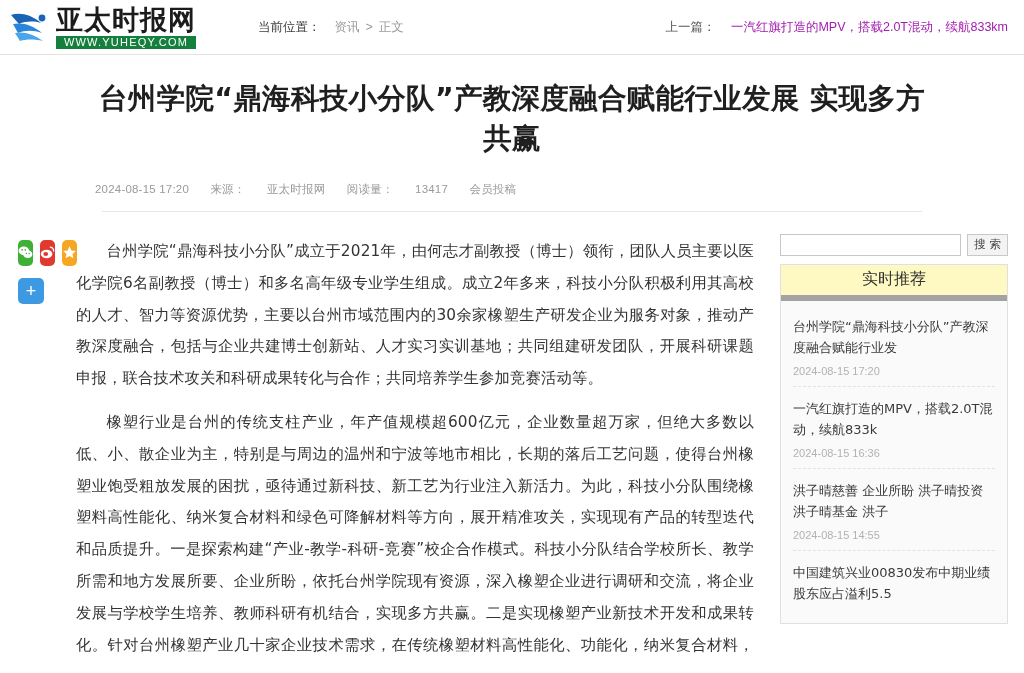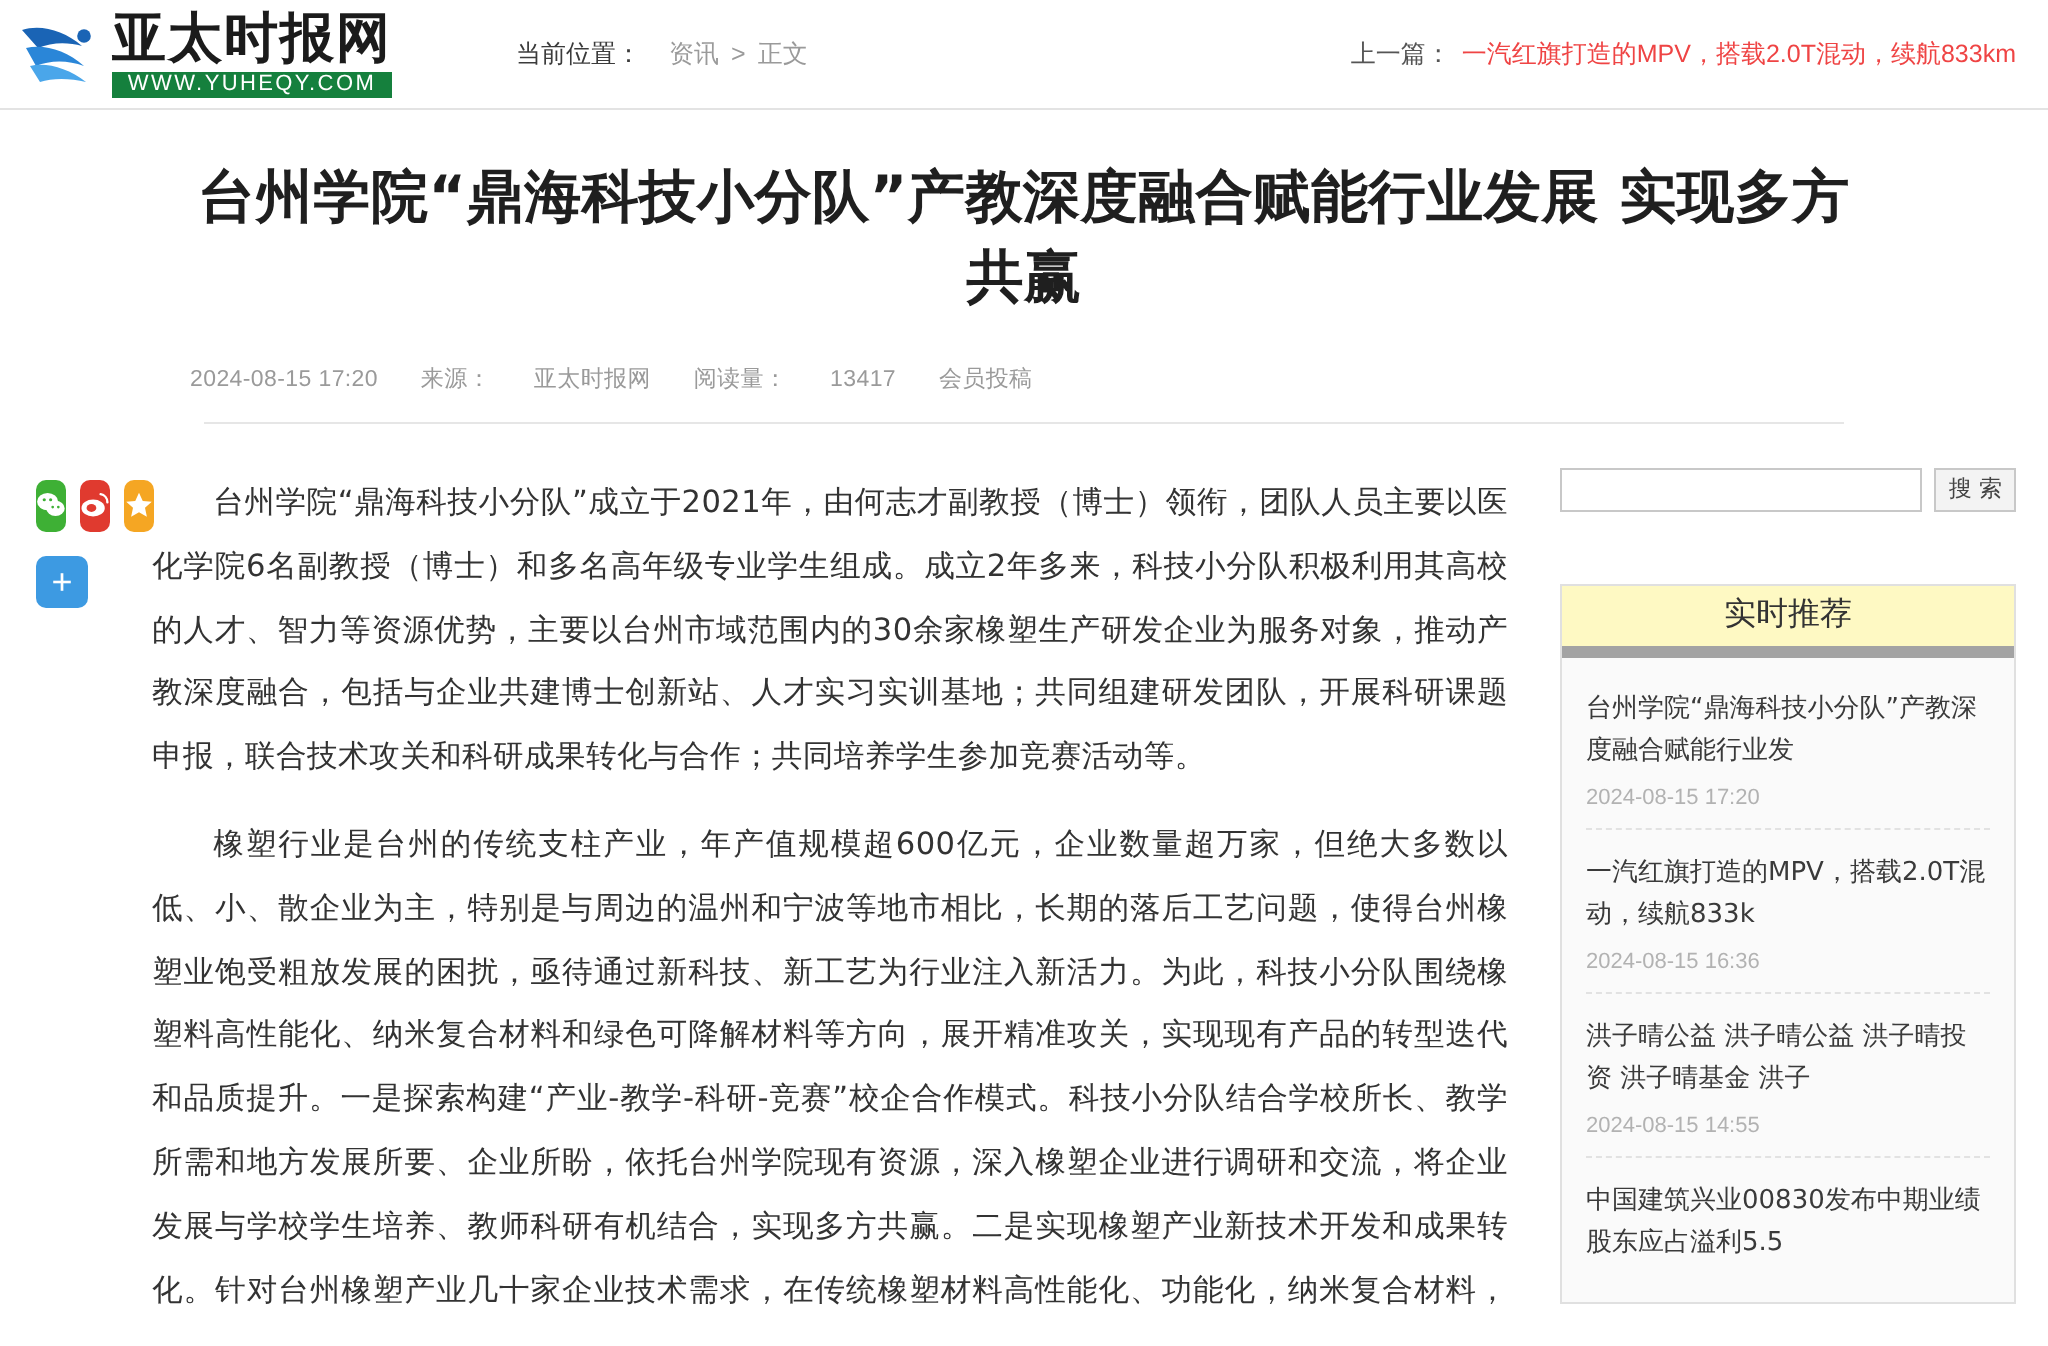--- a/index.html
+++ b/index.html
@@ -83,21 +83,21 @@
   .breadcrumb .bc-current { color: #9a9a9a; }
 
   .prevnext {
     position: absolute;
     right: 16px;
     top: 19px;
     font-size: 12.5px;
     white-space: nowrap;
   }
   .prevnext .pn-label { color: #555; }
-  .prevnext .pn-link { color: #ef4444; text-decoration: none; margin-left: 2px; }
+  .prevnext .pn-link { color: #a21caf; text-decoration: none; margin-left: 12px; }
 
   
   .article-head {
     padding: 24px 86px 0 86px;
   }
   h1.article-title {
     margin: 0;
     font-family: "DejaVu Sans", sans-serif;
     font-size: 28.5px;
     font-weight: bold;
@@ -174,21 +174,21 @@
   
   .sidebar {
     width: 228px;
     flex: none;
     padding-top: 22px;
   }
   .search-box {
     display: flex;
     align-items: center;
     gap: 6px;
-    margin-bottom: 36px;
+    margin-bottom: 8px;
   }
   .search-input {
     flex: 1;
     height: 22px;
     border: 1px solid #c8c8c8;
     background: #fff;
     font-size: 12px;
     padding: 0 4px;
     color: #333;
     outline: none;
@@ -334,21 +334,21 @@
         <div class="panel-body">
           <div class="rec-item">
             <div class="rec-title">台州学院“鼎海科技小分队”产教深度融合赋能行业发</div>
             <div class="rec-date">2024-08-15 17:20</div>
           </div>
           <div class="rec-item">
             <div class="rec-title">一汽红旗打造的MPV，搭载2.0T混动，续航833k</div>
             <div class="rec-date">2024-08-15 16:36</div>
           </div>
           <div class="rec-item">
-            <div class="rec-title">洪子晴公益 洪子晴公益 洪子晴投资 洪子晴基金 洪子</div>
+            <div class="rec-title">洪子晴慈善 企业所盼 洪子晴投资 洪子晴基金 洪子</div>
             <div class="rec-date">2024-08-15 14:55</div>
           </div>
           <div class="rec-item">
             <div class="rec-title">中国建筑兴业00830发布中期业绩股东应占溢利5.5</div>
 
           </div>
         </div>
       </div>
     </div>
 

